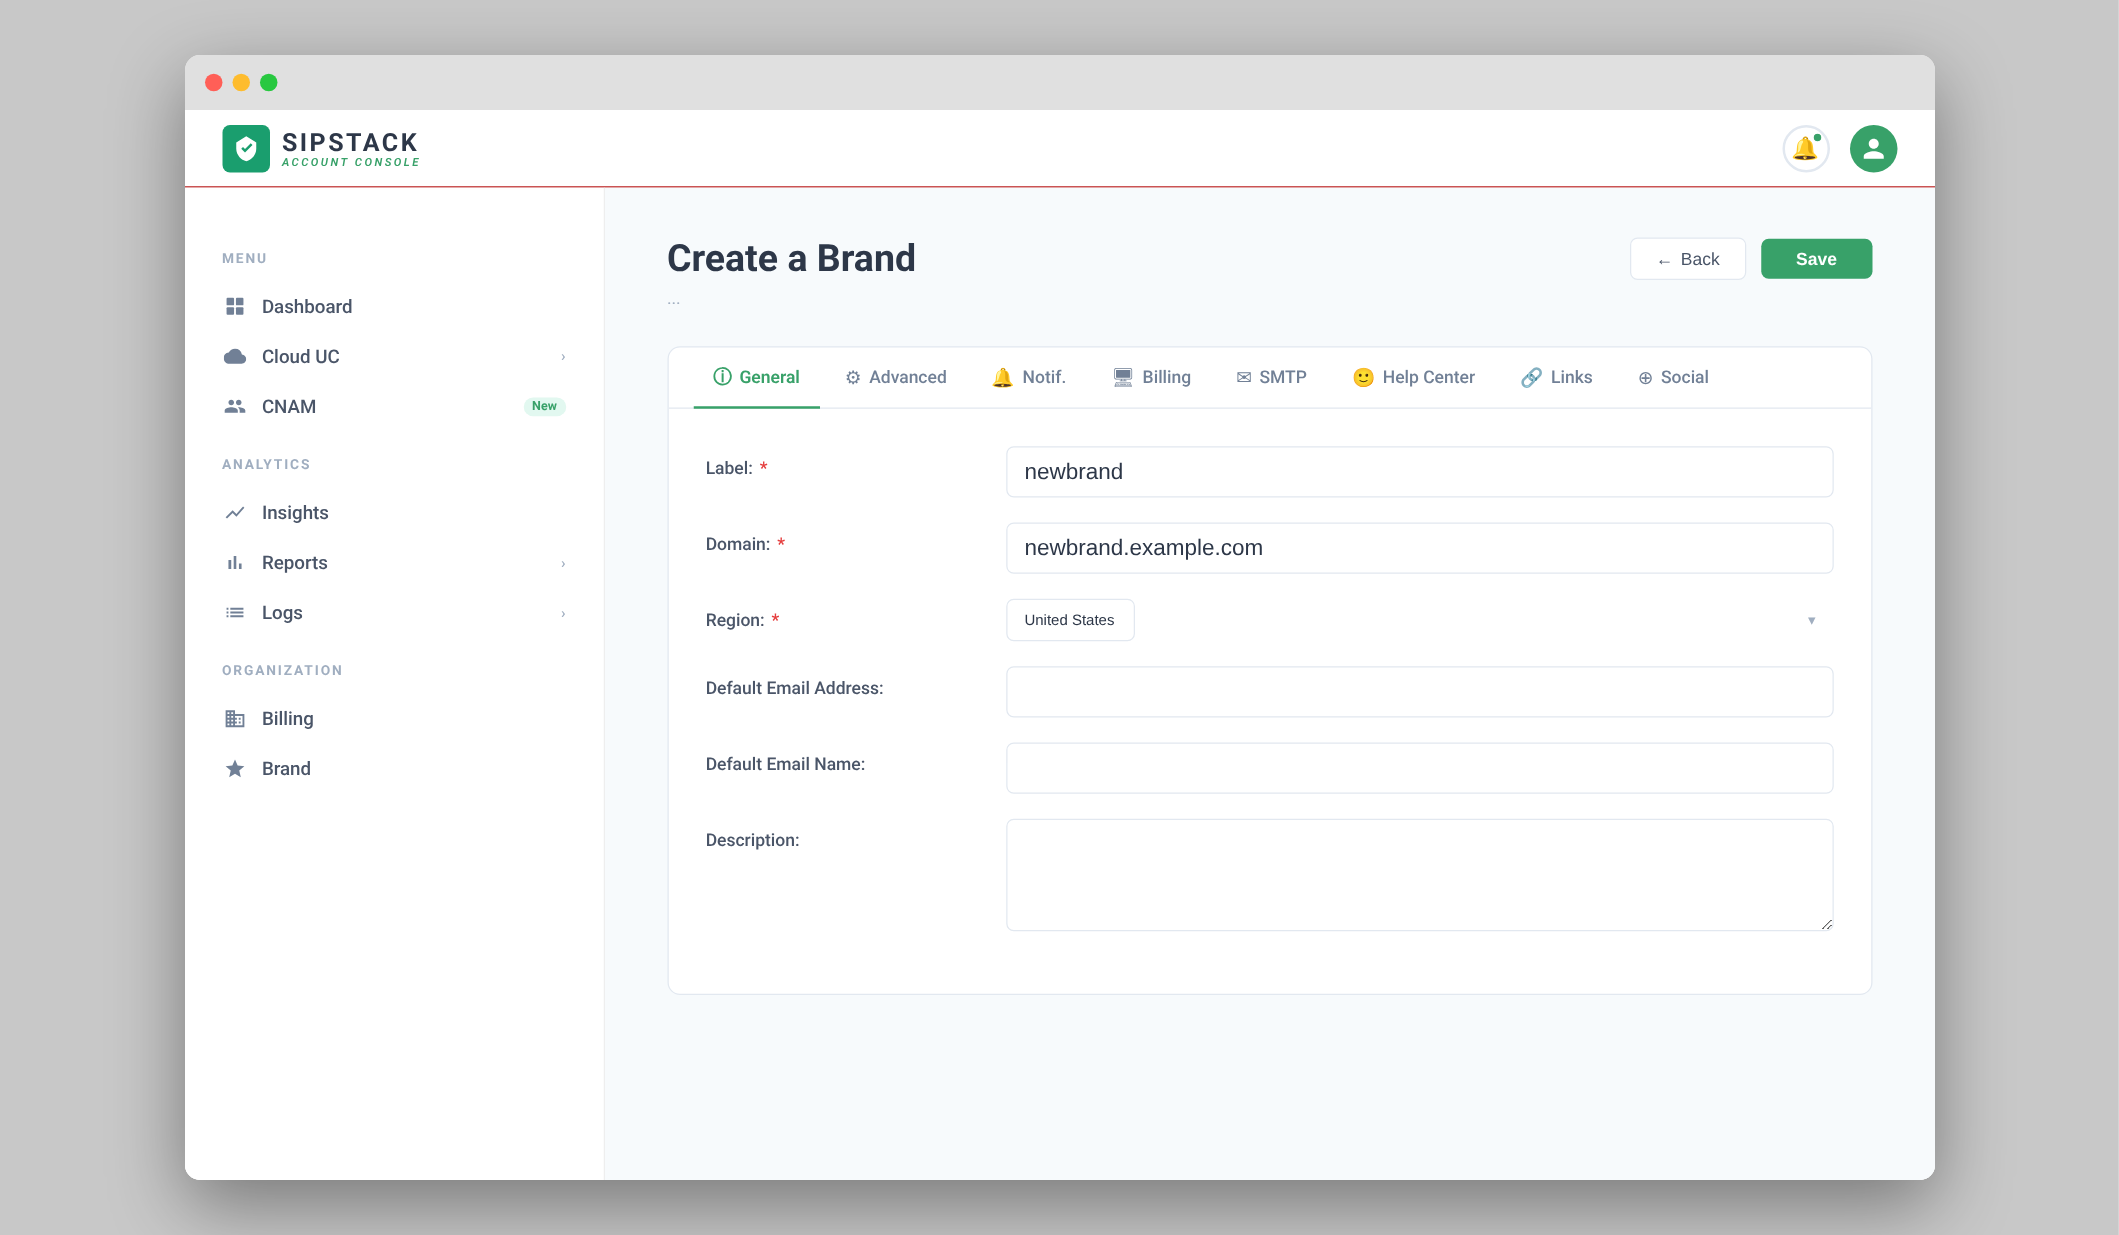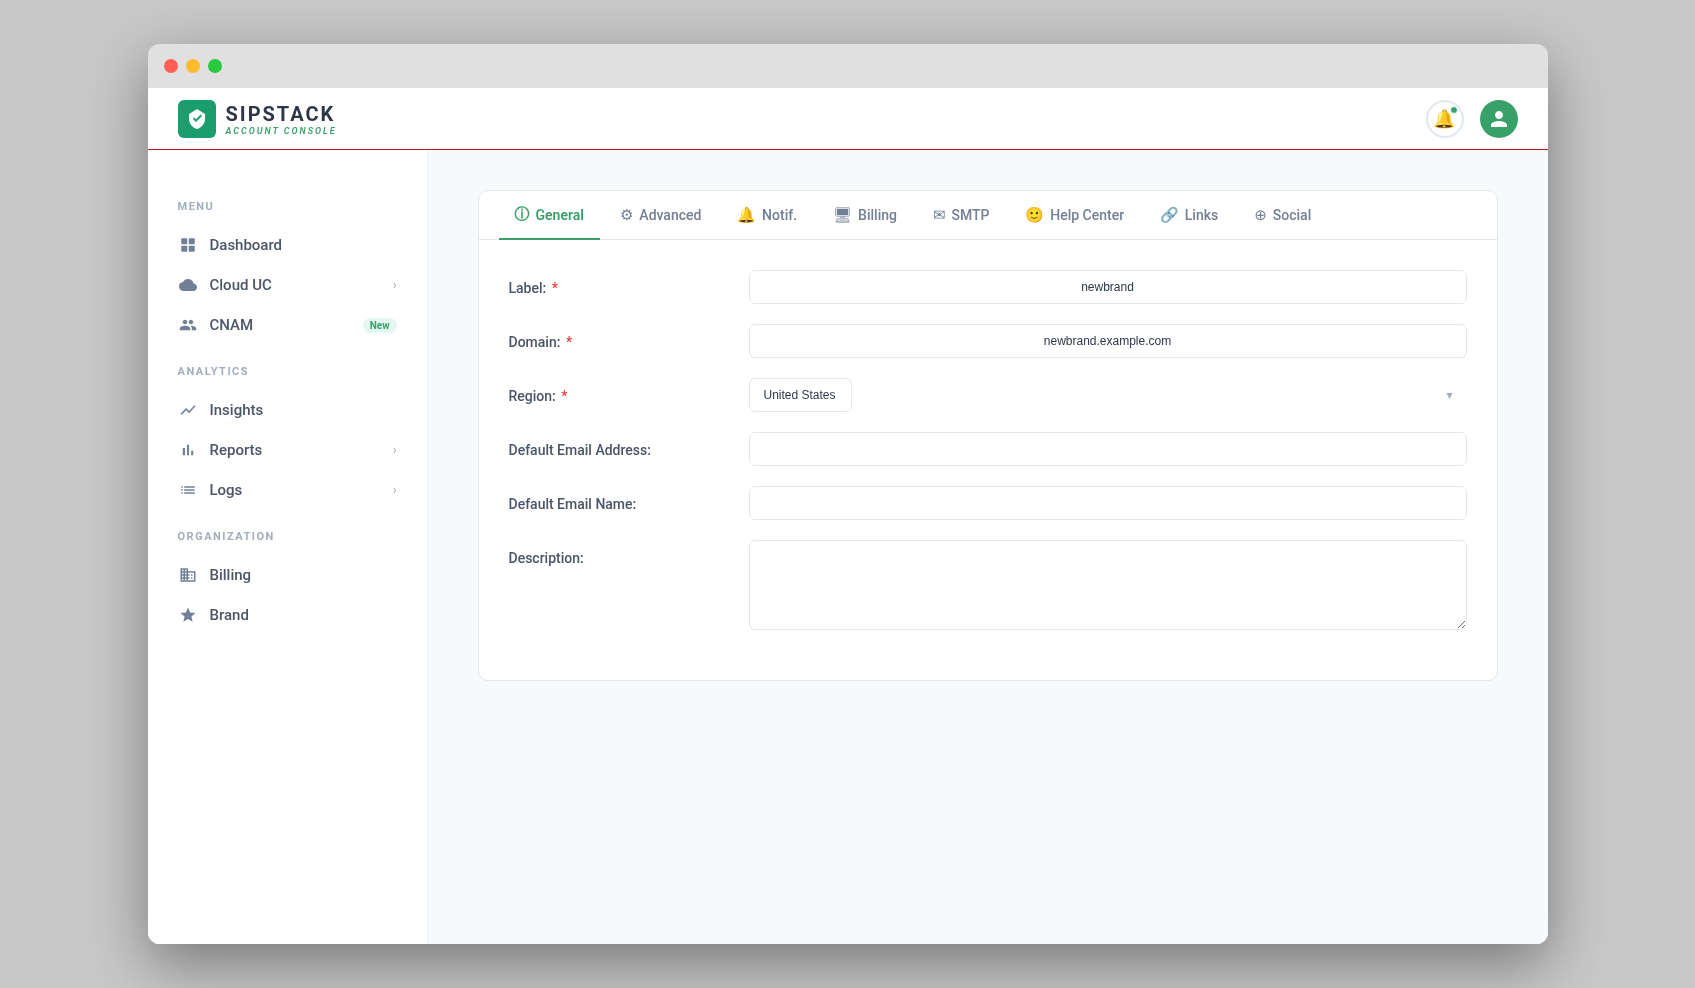--- a/index.html
+++ b/index.html
@@ -123,21 +123,21 @@
       font-size: 18px;
     }
     
     .main-layout {
       display: flex;
       flex: 1;
       overflow: hidden;
     }
     
     .sidebar {
-      width: 280px;
+      width: 336px;
       background: #fff;
       border-right: 1px solid #eee;
       padding: 30px 0;
       overflow-y: auto;
       flex-shrink: 0;
     }
     .sidebar-section-label {
       font-size: 11px;
       font-weight: 700;
       color: #a0aec0;
@@ -285,25 +285,24 @@
     }
     .form-label .required {
       color: #e53e3e;
       margin-left: 2px;
     }
     .form-input {
       flex: 1;
       padding: 9px 14px;
       border: 1.5px solid #e2e8f0;
       border-radius: 6px;
-      font-size: 12px;
+      font-size: 18px;
       color: #2d3748;
       background: #fff;
       outline: none;
-      text-align: center;
     }
     .form-select {
       flex: 1;
       padding: 9px 14px;
       border: 1.5px solid #e2e8f0;
       border-radius: 6px;
       font-size: 12px;
       color: #2d3748;
       background: #fff;
       outline: none;
@@ -448,20 +447,33 @@
           <span class="item-icon">
             <svg width="18" height="18" viewBox="0 0 24 24" fill="#718096">
                 <path d="M12 17.27L18.18 21l-1.64-7.03L22 9.24l-7.19-.61L12 2 9.19 8.63 2 9.24l5.46 4.73L5.82 21z"></path>
               </svg>
           </span>
           <span>Brand</span>
         </div>
       </div>
 
       <div class="content">
+        <div class="page-header">
+          <div class="page-title-section">
+            <h1>Create a Brand</h1>
+            <div class="page-breadcrumb">...</div>
+          </div>
+          <div class="page-actions">
+            <button class="back-btn">
+              <span>←</span>
+              <span>Back</span>
+            </button>
+            <button class="save-btn">Save</button>
+          </div>
+        </div>
         <div class="form-card">
 
           <div class="tabs">
             <div class="tab active">
               <span class="tab-icon">ⓘ</span>
               <span>General</span>
             </div>
             <div class="tab">
               <span class="tab-icon">⚙</span>
               <span>Advanced</span>

